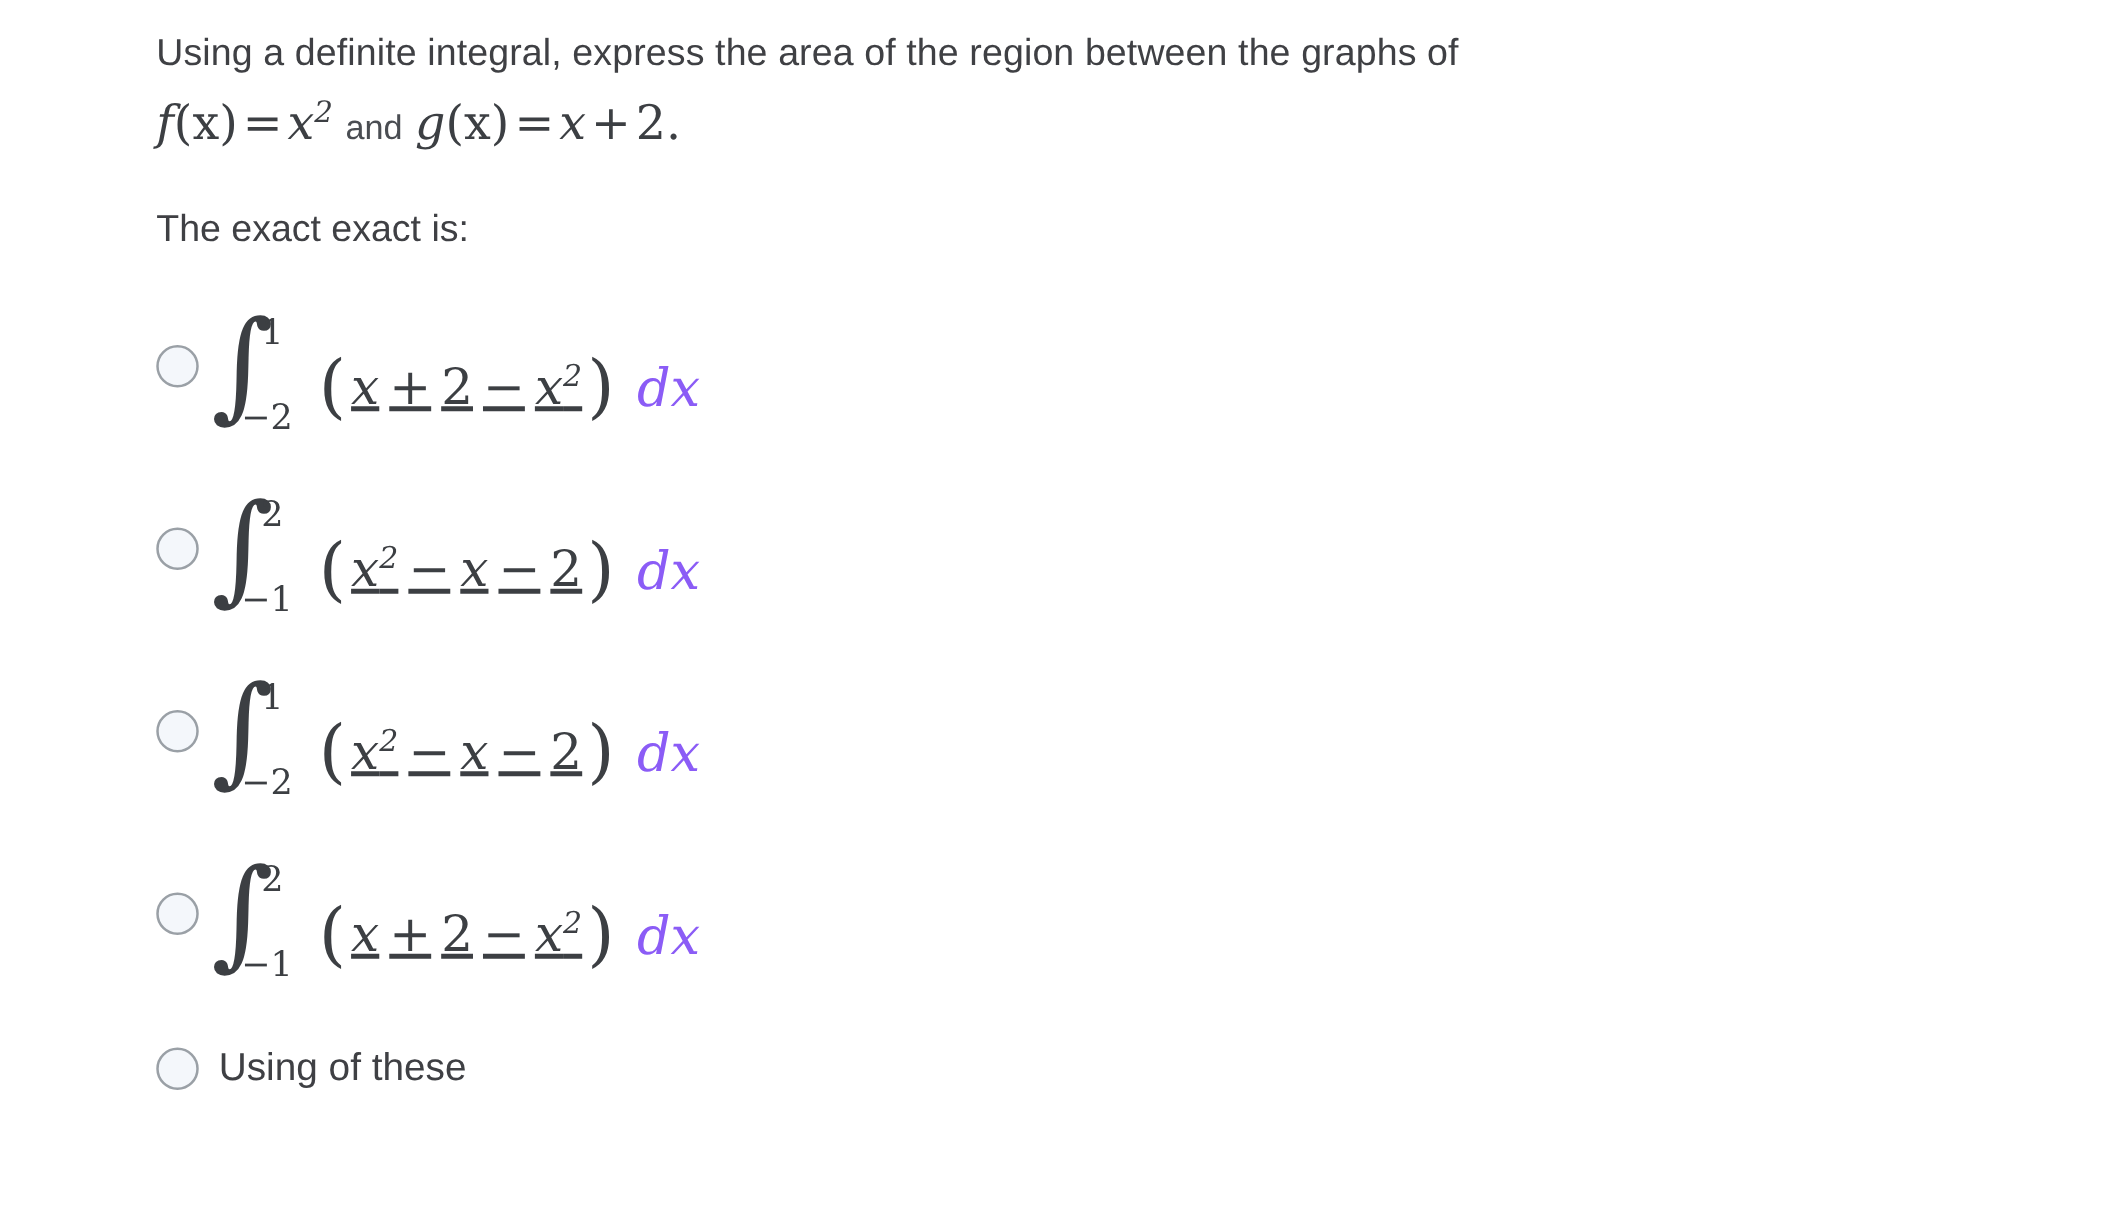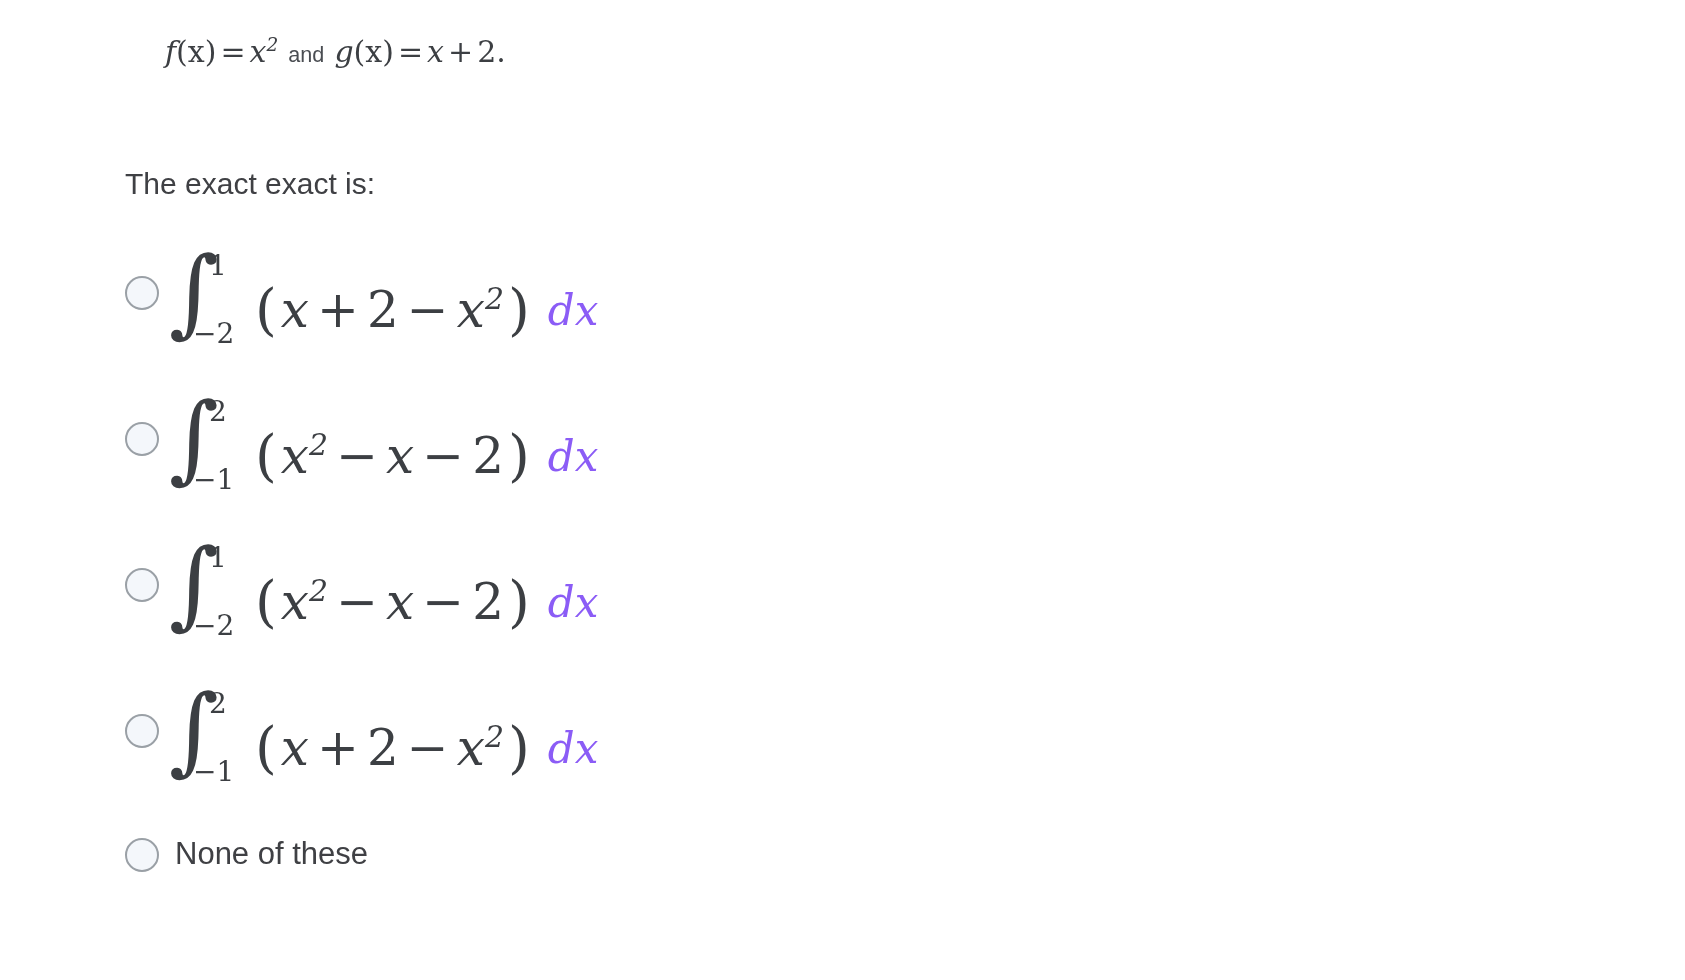--- a/index.html
+++ b/index.html
@@ -32,25 +32,24 @@
   .prompt-line {
     font-size: 30px;
     line-height: 46px;
     color: #3f4044;
     letter-spacing: 0.1px;
     white-space: nowrap;
   }
 
   .formula-line {
     margin-top: 6px;
-    font-size: 30px;
+    font-size: 38px;
     line-height: 52px;
     white-space: nowrap;
     color: #3c3f43;
-    margin-left: 40px;
   }
 
   
   .mf {
     font-family: "DejaVu Serif", "Liberation Serif", serif;
     font-style: italic;
     color: #3c3f43;
   }
   .mf-up {
     font-family: "DejaVu Serif", "Liberation Serif", serif;
@@ -169,24 +168,25 @@
     font-family: "DejaVu Serif", "Liberation Serif", serif;
     font-style: normal;
     font-size: 56px;
     line-height: 56px;
     color: #3c3f43;
     padding: 0 2px;
   }
   .body-math {
     font-family: "DejaVu Serif", "Liberation Serif", serif;
     font-style: italic;
-    font-size: 50px;
+    font-size: 40px;
     line-height: 48px;
     color: #3c3f43;
     padding: 0 2px;
+    text-decoration: underline;
   }
   .body-math sup {
     font-size: 0.6em;
     vertical-align: super;
     line-height: 0;
   }
   .body-math .num {
     font-style: normal;
   }
   .body-math .sign {
@@ -210,20 +210,21 @@
     padding-left: 6px;
     white-space: nowrap;
   }
 </style>
 </head>
 <body>
 
 <div class="page">
 
   <div class="prompt">
+    <div class="prompt-line">Using a definite integral, express the area of the region between the graphs of</div>
     <div class="formula-line">
       <span class="mf">f</span><span class="mf-up">(x)</span><span class="op">=</span><span class="mf">x</span><span class="mf"><sup>2</sup></span><span class="and-word">and</span><span class="mf">g</span><span class="mf-up">(x)</span><span class="op">=</span><span class="mf">x</span><span class="op">+</span><span class="mf-up">2</span><span class="mf-up">.</span>
     </div>
   </div>
 
   <div class="lead">The exact exact is:</div>
 
   <div class="options">
 
     <div class="option">
@@ -281,17 +282,17 @@
         </span>
         <span class="paren">(</span>
         <span class="body-math"><span>x</span><span class="sign">+</span><span class="num">2</span><span class="sign">−</span><span>x</span><sup>2</sup></span>
         <span class="paren">)</span>
         <span class="dx">dx</span>
       </div>
     </div>
 
     <div class="option last">
       <div class="radio"></div>
-      <div class="none-label">None of these</div>
+      <div class="none-label">Using of these</div>
     </div>
 
   </div>
 </div>
 
 </body></html>

